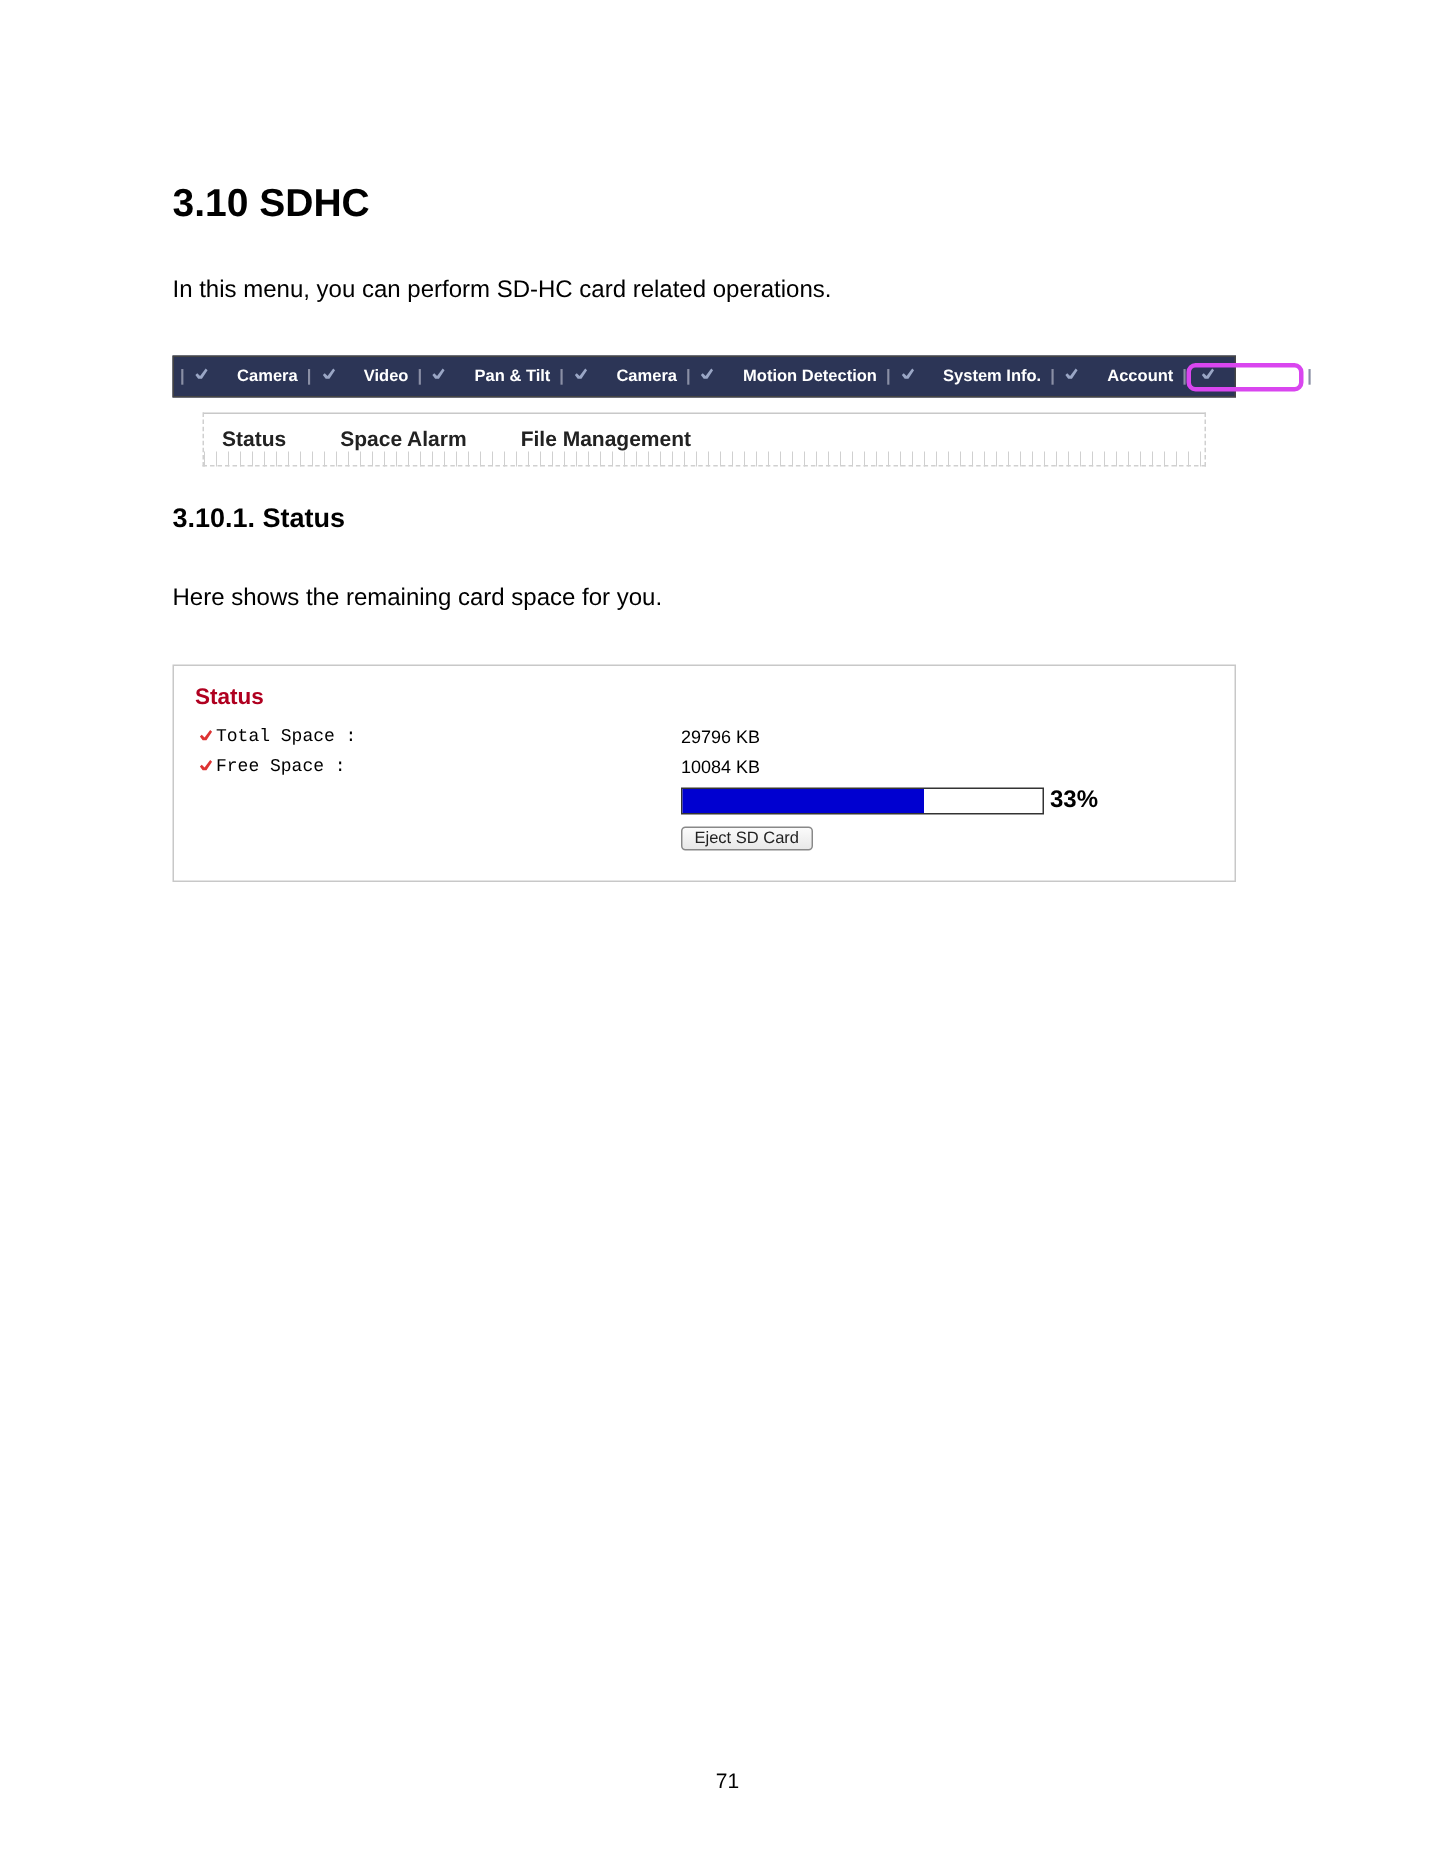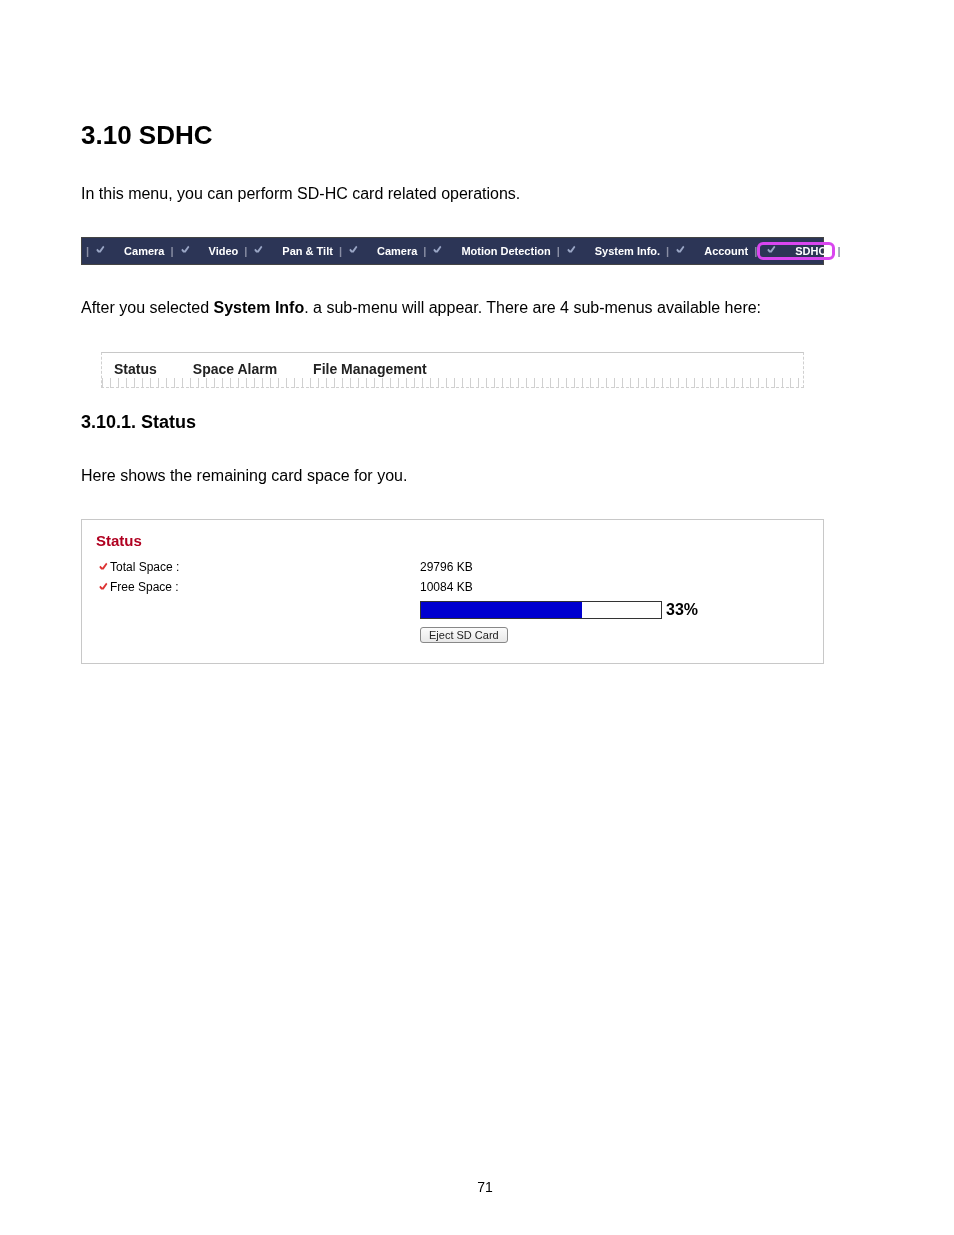--- a/index.html
+++ b/index.html
@@ -6,21 +6,21 @@
     margin: 0;
     padding: 0;
     background: #fff;
     font-family: Arial, Helvetica, sans-serif;
     color: #000;
   }
   .page {
     width: 954px;
     height: 1235px;
     box-sizing: border-box;
-    padding: 120px 130px 40px 81px;
+    padding: 120px 130px 40px 115px;
     position: relative;
   }
   h1.section-title {
     font-size: 26px;
     font-weight: bold;
     margin: 0 0 30px 0;
   }
   p.body {
     font-size: 16px;
     margin: 32px 0;
@@ -113,20 +113,21 @@
     line-height: 20px;
   }
   .status-row .bullet {
     width: 14px;
     display: inline-flex;
     justify-content: center;
   }
   .status-row .label {
     width: 310px;
     display: inline-block;
+    font-family: Liberation Mono, monospace;
   }
   .status-row .value {
     display: inline-block;
   }
   .bullet svg { width: 10px; height: 10px; }
   .bullet .tick { fill: #d33; }
 
   .progress-wrap {
     margin-left: 324px;
     margin-top: 4px;
@@ -237,23 +238,20 @@
         <span class="item">
           <span><svg viewBox="0 0 16 16">
               <path class="check" d="M13 1 L15 3 L9 12 L5 12 L2 8 L4 6 L7 9 Z"></path>
             </svg></span>
           <span>SDHC</span>
         </span>
       </span>
       <span class="sep">|</span>
     </div>
 
-  <p class="body">
-    <span>After you selected </span><span class="bold">System Info</span><span>. a sub-menu will appear. There are 4 sub-menus available here:</span>
-  </p>
 
   <div class="submenu" id="submenu">
       <span>Status</span>
       <span>Space Alarm</span>
       <span>File Management</span>
     </div>
 
 
   <h2 class="subsection-title">3.10.1.  Status</h2>
 

